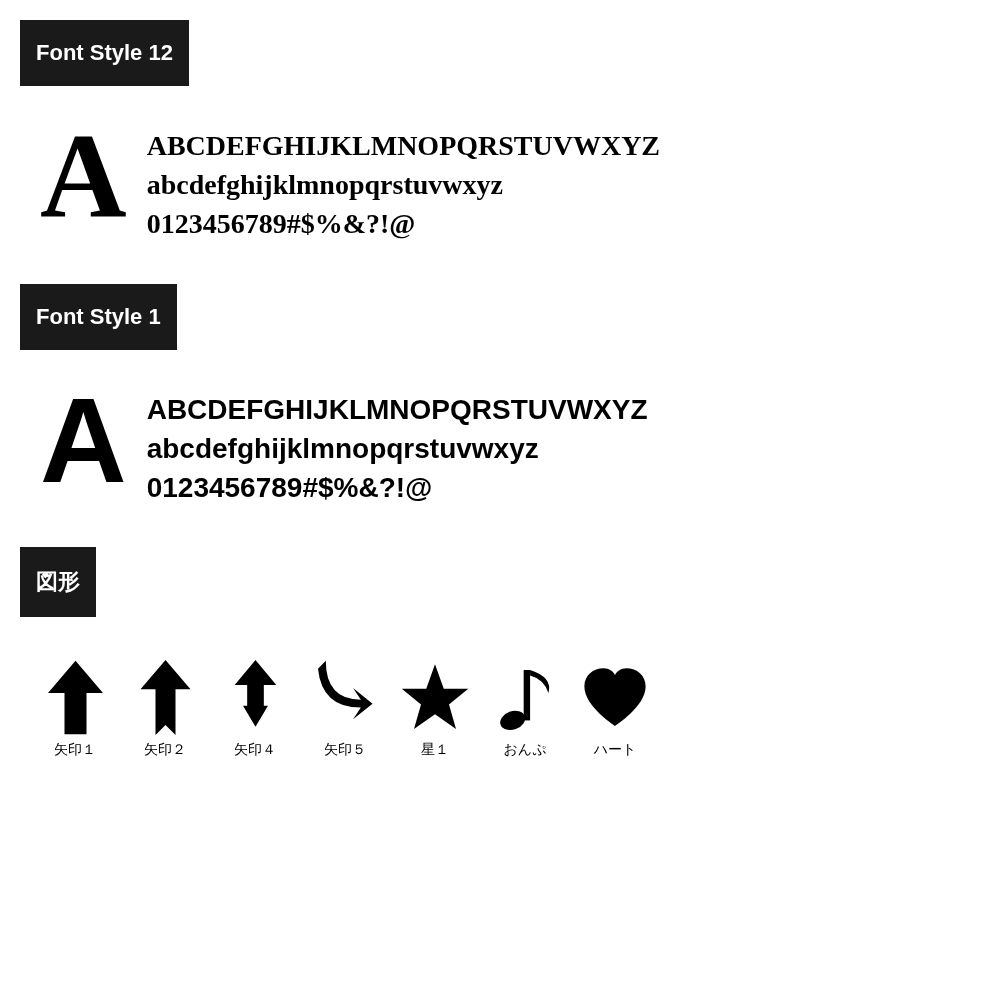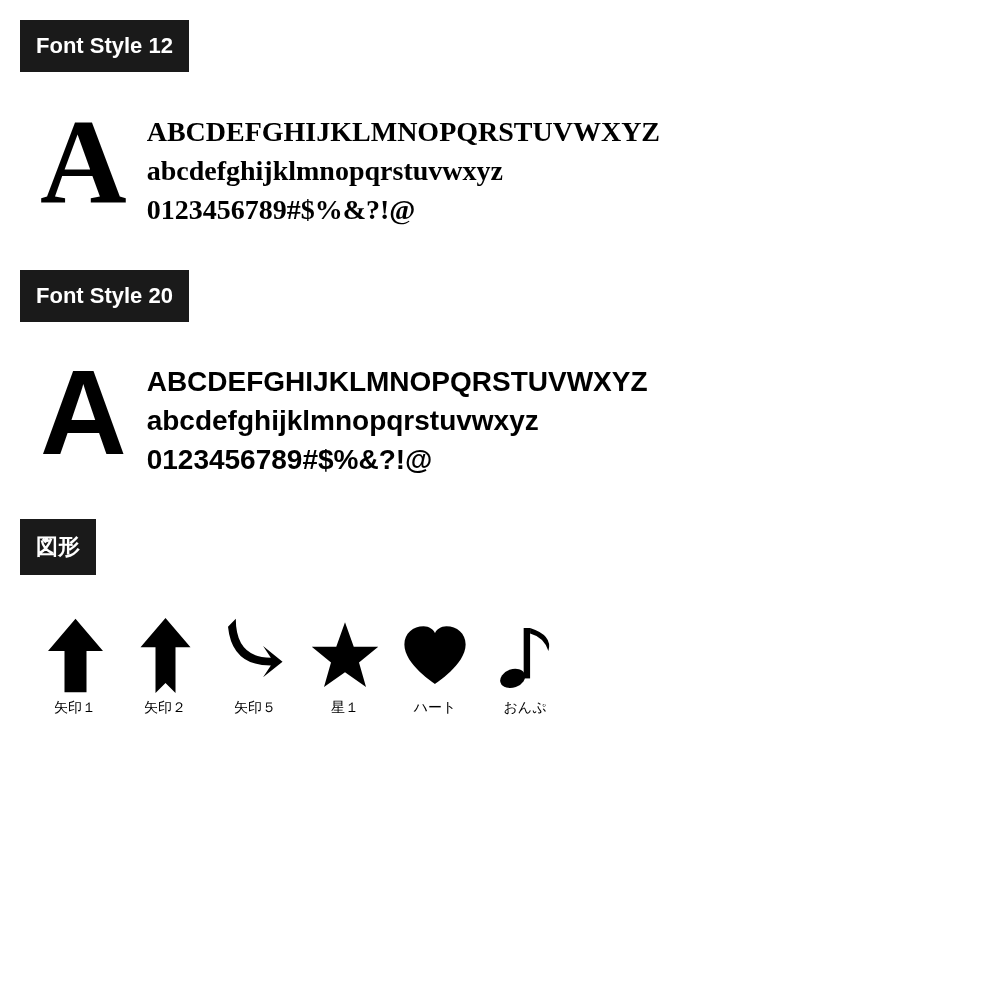--- a/index.html
+++ b/index.html
@@ -13,21 +13,21 @@
     }
 
     .section {
       margin-bottom: 30px;
     }
 
     .section-header {
       display: inline-block;
       background: #1a1a1a;
       color: #ffffff;
-      padding: 13px 16px;
+      padding: 20px 16px;
       font-size: 22px;
       font-weight: bold;
       font-family: sans-serif;
       margin-bottom: 20px;
     }
 
     .font-demo {
       display: flex;
       align-items: flex-start;
       padding: 10px 20px;
@@ -114,21 +114,21 @@
     <div class="big-letter">A</div>
     <div class="font-chars">
       <div class="line">ABCDEFGHIJKLMNOPQRSTUVWXYZ</div>
       <div class="line">abcdefghijklmnopqrstuvwxyz</div>
       <div class="line">0123456789#$%&amp;?!@</div>
     </div>
   </div>
 </div>
 
 <div class="section">
-  <div class="section-header">Font Style 20</div>
+  <div class="section-header">Font Style 1</div>
   <div class="font-demo style13">
     <div class="big-letter">A</div>
     <div class="font-chars">
       <div class="line">ABCDEFGHIJKLMNOPQRSTUVWXYZ</div>
       <div class="line">abcdefghijklmnopqrstuvwxyz</div>
       <div class="line">0123456789#$%&amp;?!@</div>
     </div>
   </div>
 </div>
 
@@ -148,56 +148,65 @@
     <div class="shape-item">
       <div class="shape-icon">
         <svg viewBox="0 0 60 90" width="55" height="75">
           <polygon points="30,0 60,35 42,35 42,90 30,78 18,90 18,35 0,35"></polygon>
         </svg>
       </div>
       <div class="shape-label">矢印２</div>
     </div>
 
 
+    <div class="shape-item">
+      <div class="shape-icon">
+        <svg viewBox="0 0 50 90" width="45" height="75">
+
+          <polygon points="25,0 50,30 35,30 35,55 40,55 25,80 10,55 15,55 15,30 0,30"></polygon>
+        </svg>
+      </div>
+      <div class="shape-label">矢印４</div>
+    </div>
 
     <div class="shape-item">
       <div class="shape-icon">
         <svg viewBox="0 0 60 80" width="55" height="75">
           <path d="M10,0 Q10,50 55,50 L45,35 L70,55 L45,75 L55,60 Q5,60 0,10 Z" transform="scale(0.85)"></path>
         </svg>
       </div>
       <div class="shape-label">矢印５</div>
     </div>
 
     <div class="shape-item">
       <div class="shape-icon">
         <svg viewBox="0 0 80 80" width="70" height="75">
           <polygon points="40,2 50,30 78,30 56,48 64,76 40,59 16,76 24,48 2,30 30,30"></polygon>
         </svg>
       </div>
       <div class="shape-label">星１</div>
     </div>
 
-
-    <div class="shape-item">
-      <div class="shape-icon">
-        <svg viewBox="0 0 80 75" width="75" height="75">
-          <path d="M40,70 C40,70 5,48 5,25 C5,12 15,4 27,4 C33,4 39,8 40,12 C41,8 47,4 53,4 C65,4 75,12 75,25 C75,48 40,70 40,70 Z"></path>
-        </svg>
-      </div>
-      <div class="shape-label">ハート</div>
-    </div>
 
     <div class="shape-item">
       <div class="shape-icon">
         <svg viewBox="0 0 60 80" width="55" height="75">
 
           <ellipse cx="16" cy="65" rx="14" ry="10" transform="rotate(-20,16,65)"></ellipse>
           <rect x="28" y="10" width="7" height="55"></rect>
           <path d="M35,10 Q60,18 55,35 Q50,20 35,16 Z"></path>
         </svg>
       </div>
       <div class="shape-label">おんぷ</div>
     </div>
 
+    <div class="shape-item">
+      <div class="shape-icon">
+        <svg viewBox="0 0 80 75" width="75" height="75">
+          <path d="M40,70 C40,70 5,48 5,25 C5,12 15,4 27,4 C33,4 39,8 40,12 C41,8 47,4 53,4 C65,4 75,12 75,25 C75,48 40,70 40,70 Z"></path>
+        </svg>
+      </div>
+      <div class="shape-label">ハート</div>
+    </div>
+
 
   </div>
 </div>
 
 </body></html>

